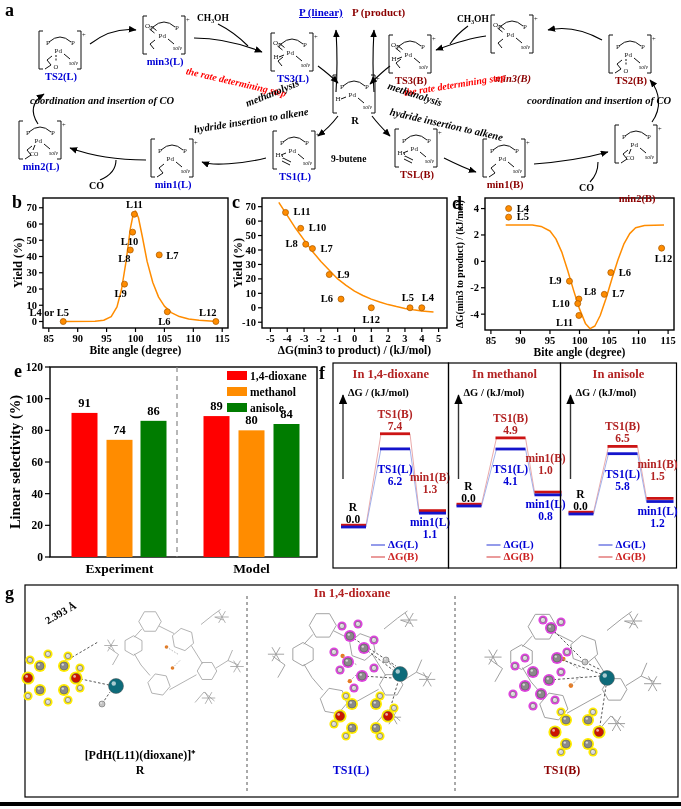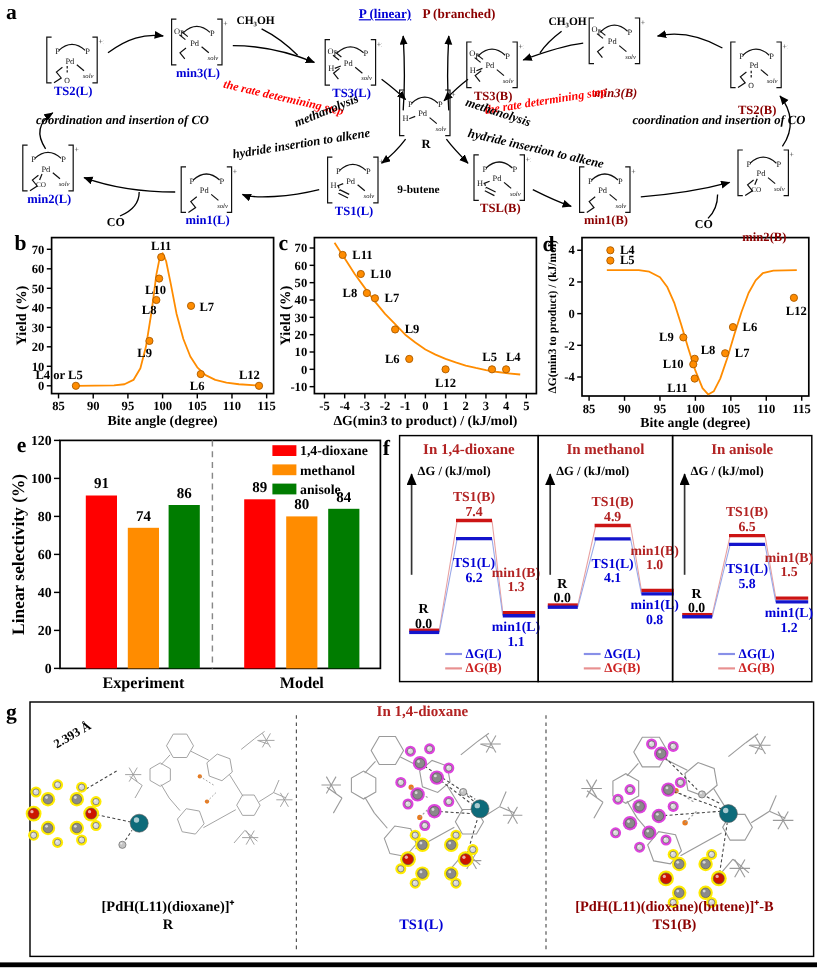--- a/index.html
+++ b/index.html
@@ -913,21 +913,21 @@
           </g>
           <g fill="#111" font-family="Liberation Serif,serif">
             <text x="46" y="9" font-size="6.5">+‡</text>
             <text x="10" y="17" font-size="7">P</text>
             <text x="35" y="17" font-size="7">P</text>
             <text x="18.5" y="25" font-size="7">Pd</text>
             <text x="33" y="37" font-size="5.5" font-style="italic">solv</text>
             <text x="17.5" y="41" font-size="6.5">O</text>
           </g>
         </svg>
-        <div class="sp-label" style="top: 43px; color: rgb(139, 0, 0); margin-top: 12px;">TS2(B)</div>
+        <div class="sp-label" style="top: 43px; color: rgb(139, 0, 0);">TS2(B)</div>
       </div>
       <div style="position:absolute;left:488px;top:12px;width:50px;" class="sp">
         <svg width="50" height="44" viewBox="0 0 50 44">
           <g stroke="#111" stroke-width="1" fill="none">
             <path d="M7,3 H3 V41 H7"></path>
             <path d="M41,3 H45 V41 H41"></path>
             <path d="M13,14 Q24,4 35,14"></path>
             <path d="M28,26 L34,31"></path>
             <path d="M9.5,16 L14.5,20"></path>
             <path d="M11.5,13.5 L16.5,17.5"></path>
@@ -962,35 +962,34 @@
             <text x="35" y="17" font-size="7">P</text>
             <text x="18.5" y="25" font-size="7">Pd</text>
             <text x="33" y="37" font-size="5.5" font-style="italic">solv</text>
             <text x="5.5" y="29" font-size="7">H</text>
             <text x="5" y="15" font-size="7">O</text>
           </g>
         </svg>
         <div class="sp-label" style="top: 43px; color: rgb(139, 0, 0);">TS3(B)</div>
       </div>
       <div style="position:absolute;left:299px;top:7px;font-size:11px;color:#0000D5;text-decoration:underline;" class="ann">P (linear)</div>
-      <div style="position:absolute;left:352px;top:7px;font-size:11px;color:#8B0000;" class="ann">P (branched)</div>
+      <div style="position:absolute;left:352px;top:7px;font-size:11px;color:#8B0000;" class="ann">P (product)</div>
       <div style="position:absolute;left:197px;top:14px;font-size:9.5px;color:#000;" class="ann">CH₃OH</div>
       <div style="position:absolute;left:457px;top:15px;font-size:9.5px;color:#000;" class="ann">CH₃OH</div>
       <div style="position:absolute;left:30px;top:95px;font-size:10.5px;color:#000;font-style:italic;" class="ann">coordination and insertion of CO</div>
       <div style="position:absolute;left:527px;top:95px;font-size:10.5px;color:#000;font-style:italic;" class="ann">coordination and insertion of CO</div>
       <div style="position:absolute;left:186px;top:66px;font-size:10px;color:#FF0000;transform:rotate(13deg);font-style:italic;" class="ann">the rate determining step</div>
       <div style="position:absolute;left:404px;top:88px;font-size:10px;color:#FF0000;transform:rotate(-9deg);font-style:italic;" class="ann">the rate determining step</div>
       <div style="position:absolute;left:246px;top:98px;font-size:10.5px;color:#000;transform:rotate(-22deg);font-style:italic;" class="ann">methanolysis</div>
       <div style="position:absolute;left:388px;top:80px;font-size:10.5px;color:#000;transform:rotate(18deg);font-style:italic;" class="ann">methanolysis</div>
       <div style="position:absolute;left:194px;top:124px;font-size:10.5px;color:#000;transform:rotate(-9deg);font-style:italic;" class="ann">hydride insertion to alkene</div>
       <div style="position:absolute;left:390px;top:106px;font-size:10.5px;color:#000;transform:rotate(13deg);font-style:italic;" class="ann">hydride insertion to alkene</div>
       <div style="position:absolute;left:89px;top:181px;font-size:10px;color:#000;" class="ann">CO</div>
       <div style="position:absolute;left:579px;top:183px;font-size:10px;color:#000;" class="ann">CO</div>
       <div style="position:absolute;left:331px;top:155px;font-size:9.5px;color:#000;" class="ann">9-butene</div>
       <div style="position:absolute;left:252px;top:586px;width:200px;font-size:12.5px;color:#B22222;" class="ctr">In 1,4-dioxane</div>
       <div style="position:absolute;left:46px;top:616px;font-size:10.5px;color:#000;transform:rotate(-30deg);" class="ann">2.393 Å</div>
       <div style="position:absolute;left:40px;top:746px;width:200px;font-size:12px;color:#000;" class="ctr">[PdH(L11)(dioxane)]⁺</div>
       <div style="position:absolute;left:40px;top:763px;width:200px;font-size:12px;color:#000;" class="ctr">R</div>
       <div style="position:absolute;left:242px;top:763px;width:218px;font-size:12px;color:#0000D5;" class="ctr">TS1(L)</div>
-      <div style="position:absolute;left:450px;top:746px;width:224px;font-size:12px;color:#8B0000;" class="ctr">[PdH(L11)(dioxane)(butene)]⁺-B</div>
       <div style="position:absolute;left:450px;top:763px;width:224px;font-size:12px;color:#8B0000;" class="ctr">TS1(B)</div>
     </div>
 </div>
 
 </body></html>

